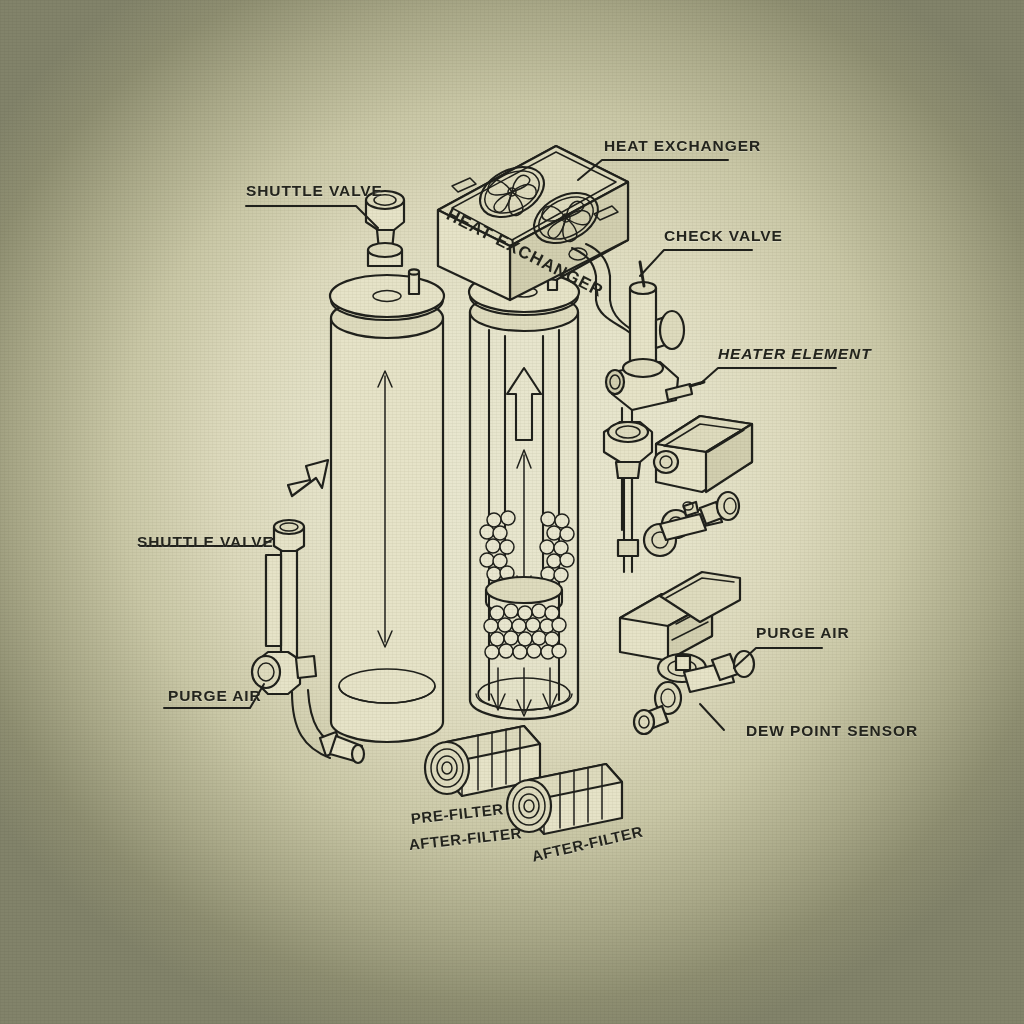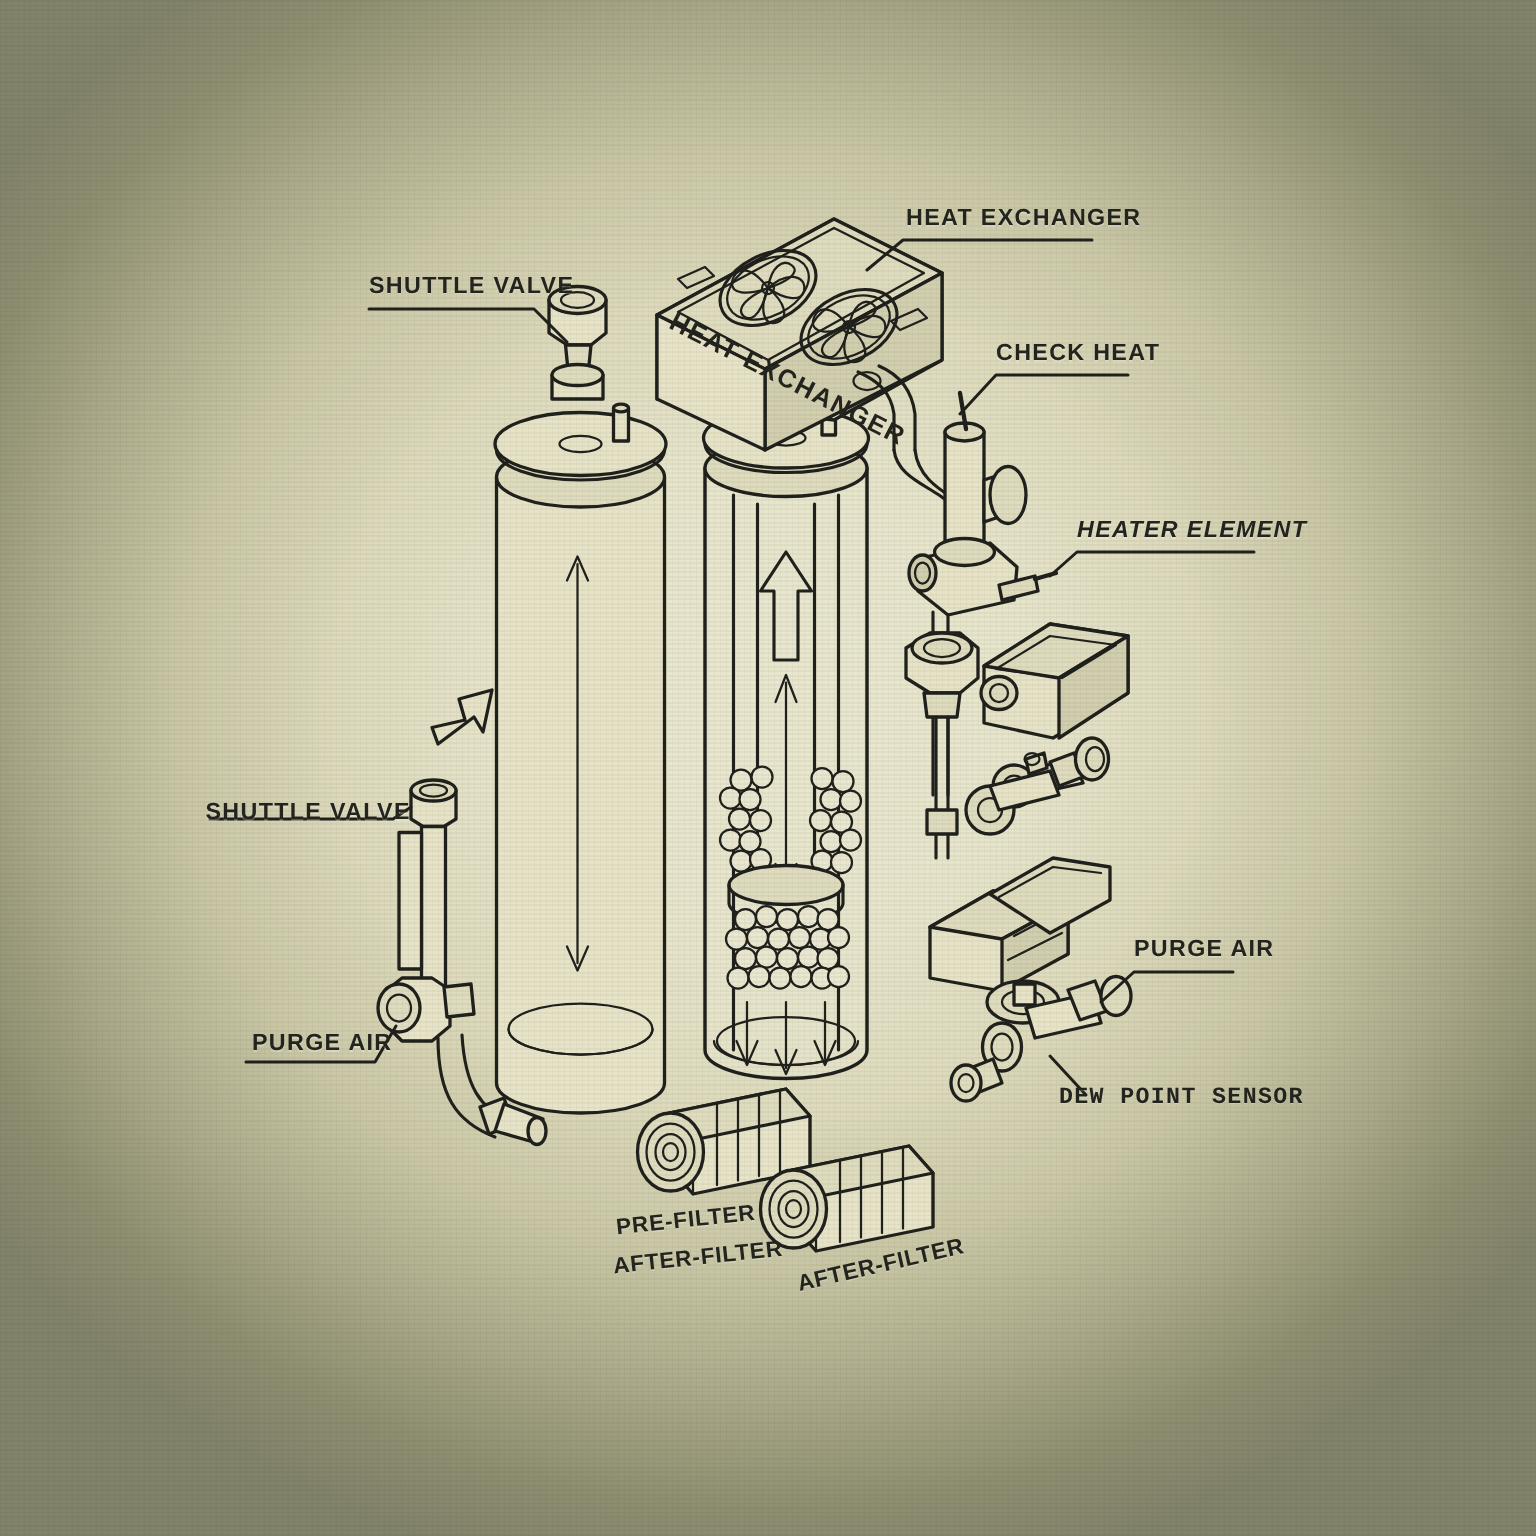--- a/index.html
+++ b/index.html
@@ -335,31 +335,31 @@
     </g>
 
   </svg>
 
   <div id="grain"></div>
 
   <div class="callout" style="left:246px;top:182px;">SHUTTLE VALVE</div>
 
   <div class="callout" style="left:604px;top:137px;">HEAT EXCHANGER</div>
 
-  <div class="callout" style="left:664px;top:227px;">CHECK HEAT</div>
+  <div class="callout" style="left:664px;top:227px;">CHECK VALVE</div>
 
   <div class="callout" style="left:718px;top:345px;font-style:italic;">HEATER ELEMENT</div>
 
   <div class="callout" style="left:137px;top:533px;">SHUTTLE VALVE</div>
 
   <div class="callout" style="left:168px;top:687px;">PURGE AIR</div>
 
   <div class="callout" style="left:756px;top:624px;">PURGE AIR</div>
 
-  <div class="callout" style="left:706px;top:722px;font-family:Liberation Mono, monospace;">DEW POINT SENSOR</div>
+  <div class="callout" style="left:746px;top:722px;">DEW POINT SENSOR</div>
 
   <div class="callout small" style="left:410px;top:810px;transform:rotate(-6deg);transform-origin:left top;">PRE-FILTER</div>
 
   <div class="callout small" style="left:408px;top:836px;transform:rotate(-6deg);transform-origin:left top;">AFTER-FILTER</div>
 
   <div class="callout small" style="left:530px;top:848px;transform:rotate(-13deg);transform-origin:left top;">AFTER-FILTER</div>
 
   <div class="onbody" style="left:452px;top:205px;transform:rotate(27deg);transform-origin:left top;">HEAT EXCHANGER</div>
 
 </div>

